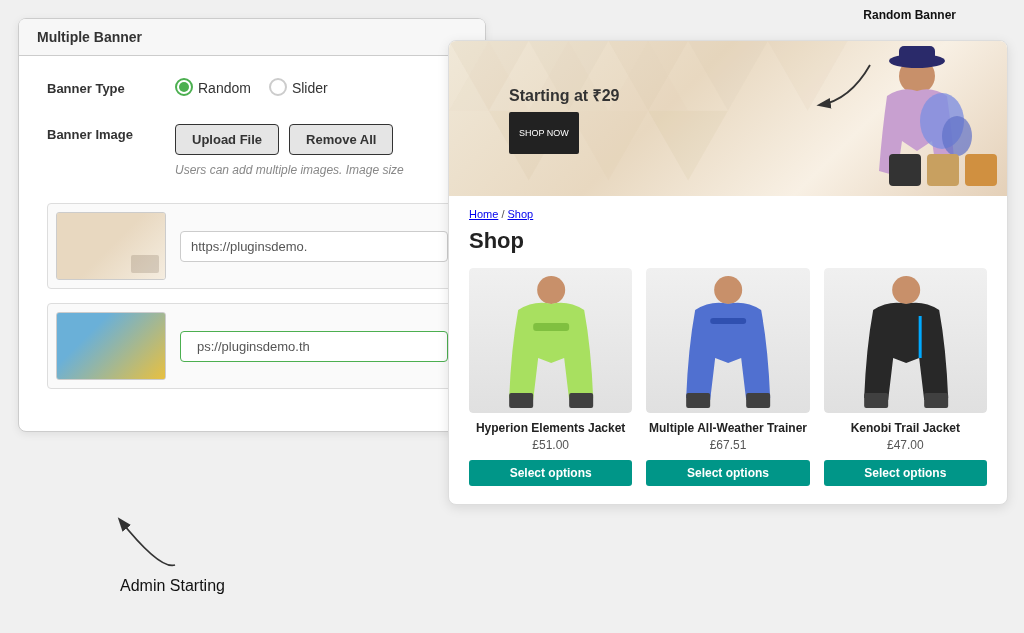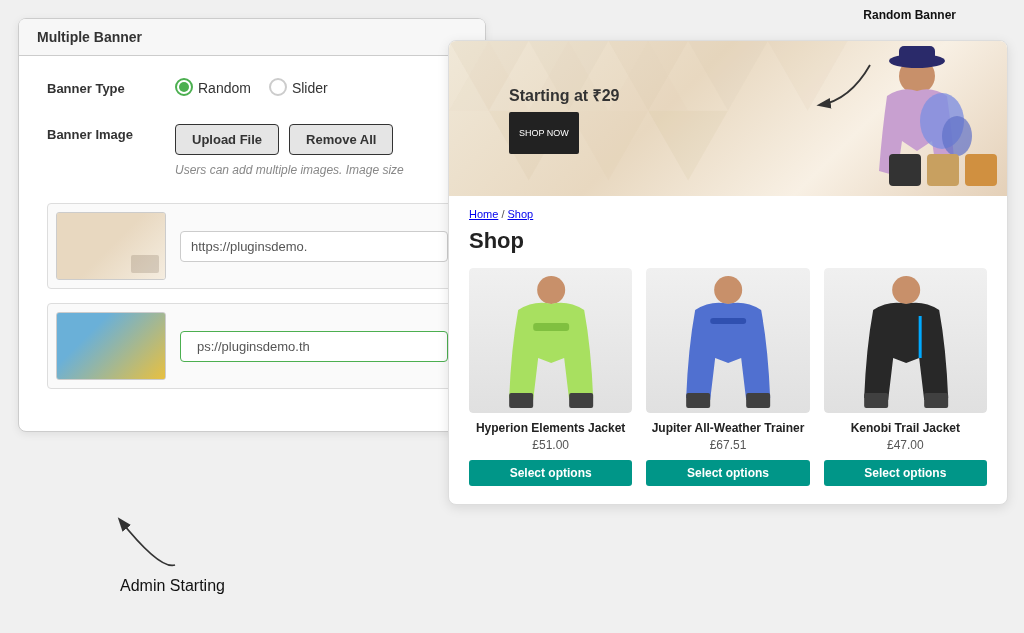--- a/index.html
+++ b/index.html
@@ -531,21 +531,21 @@
             <div style="position:relative;width:100%;height:100%;background:linear-gradient(180deg,#f0f0f0 0%,#e0e0e0 100%);border-radius:4px;">
               <svg width="100%" height="100%" viewBox="0 0 155 145" xmlns="http://www.w3.org/2000/svg">
                 <circle cx="78" cy="22" r="14" fill="#c8906a"></circle>
                 <path d="M45,42 Q38,80 36,130 L60,132 L65,90 L78,95 L91,90 L96,132 L120,130 Q118,80 111,42 Q95,32 78,36 Q61,32 45,42Z" fill="#5070d0"></path>
                 <rect x="60" y="50" width="36" height="6" rx="3" fill="#3050b0"></rect>
                 <rect x="36" y="125" width="24" height="15" rx="2" fill="#404040"></rect>
                 <rect x="96" y="125" width="24" height="15" rx="2" fill="#404040"></rect>
               </svg>
             </div>
           </div>
-          <div class="product-name">Jupiter All-Weather Trainer</div>
+          <div class="product-name">Multiple All-Weather Trainer</div>
           <div class="product-price">£67.51</div>
           <button class="select-btn">Select options</button>
         </div>
 
         <div class="product-card">
           <div class="product-image">
             <div style="position:relative;width:100%;height:100%;background:linear-gradient(180deg,#f0f0f0 0%,#e0e0e0 100%);border-radius:4px;">
               <svg width="100%" height="100%" viewBox="0 0 155 145" xmlns="http://www.w3.org/2000/svg">
                 <circle cx="78" cy="22" r="14" fill="#c8906a"></circle>
                 <path d="M45,42 Q38,80 36,130 L60,132 L65,90 L78,95 L91,90 L96,132 L120,130 Q118,80 111,42 Q95,32 78,36 Q61,32 45,42Z" fill="#282828"></path>

